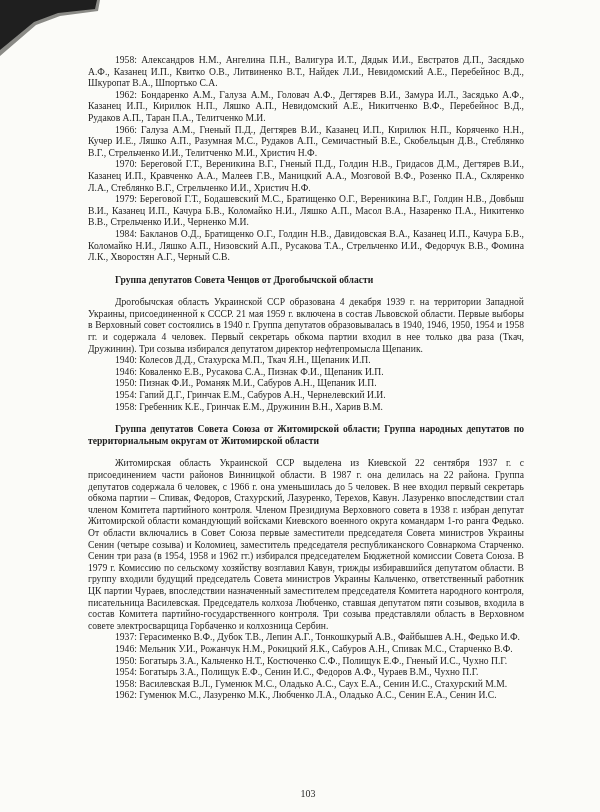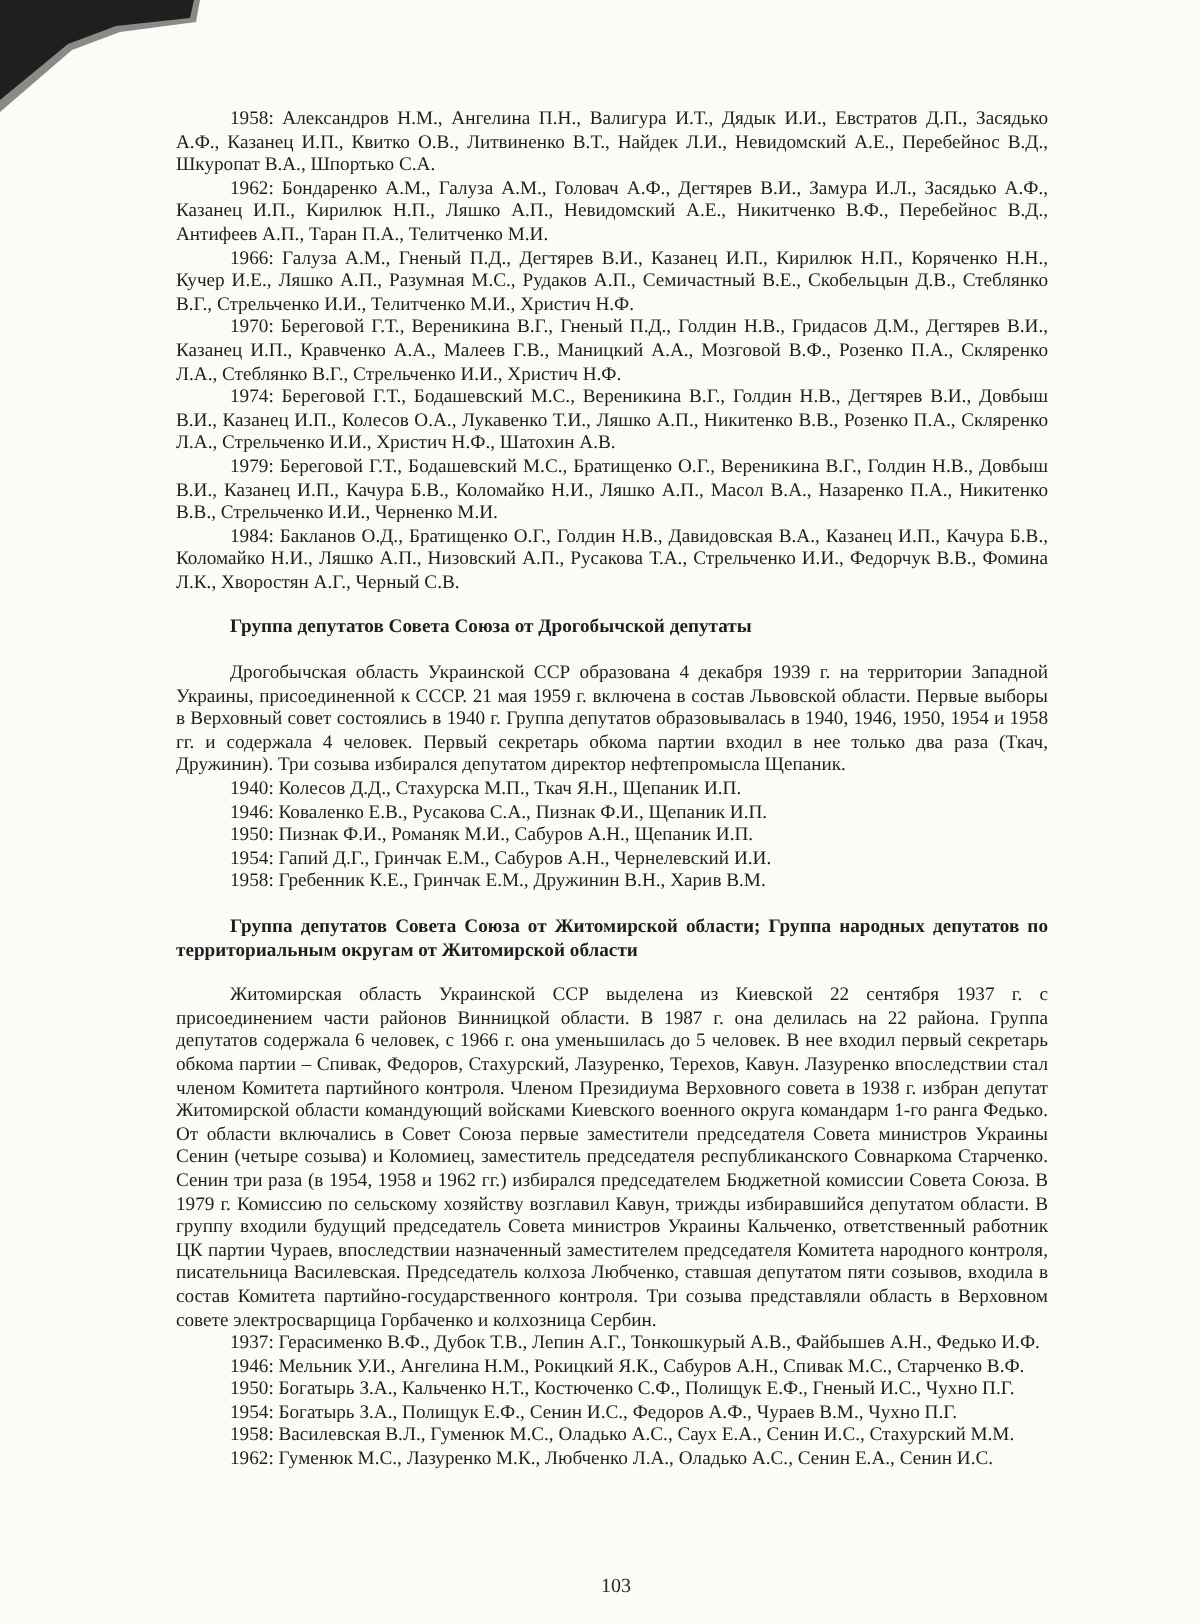--- a/index.html
+++ b/index.html
@@ -65,39 +65,38 @@
 </style>
 </head>
 <body>
 
 <div class="page">
   <div class="scan-corner-soft"></div>
   <div class="scan-corner"></div>
 
   <div class="content">
     <p>1958: Александров Н.М., Ангелина П.Н., Валигура И.Т., Дядык И.И., Евстратов Д.П., Засядько А.Ф., Казанец И.П., Квитко О.В., Литвиненко В.Т., Найдек Л.И., Невидомский А.Е., Перебейнос В.Д., Шкуропат В.А., Шпортько С.А.</p>
-    <p>1962: Бондаренко А.М., Галуза А.М., Головач А.Ф., Дегтярев В.И., Замура И.Л., Засядько А.Ф., Казанец И.П., Кирилюк Н.П., Ляшко А.П., Невидомский А.Е., Никитченко В.Ф., Перебейнос В.Д., Антифеев А.П., Таран П.А., Телитченко М.И.</p>
+    <p>1962: Бондаренко А.М., Галуза А.М., Головач А.Ф., Дегтярев В.И., Замура И.Л., Засядько А.Ф., Казанец И.П., Кирилюк Н.П., Ляшко А.П., Невидомский А.Е., Никитченко В.Ф., Перебейнос В.Д., Рудаков А.П., Таран П.А., Телитченко М.И.</p>
     <p>1966: Галуза А.М., Гненый П.Д., Дегтярев В.И., Казанец И.П., Кирилюк Н.П., Коряченко Н.Н., Кучер И.Е., Ляшко А.П., Разумная М.С., Рудаков А.П., Семичастный В.Е., Скобельцын Д.В., Стеблянко В.Г., Стрельченко И.И., Телитченко М.И., Христич Н.Ф.</p>
     <p>1970: Береговой Г.Т., Вереникина В.Г., Гненый П.Д., Голдин Н.В., Гридасов Д.М., Дегтярев В.И., Казанец И.П., Кравченко А.А., Малеев Г.В., Маницкий А.А., Мозговой В.Ф., Розенко П.А., Скляренко Л.А., Стеблянко В.Г., Стрельченко И.И., Христич Н.Ф.</p>
-    <p>1974: Береговой Г.Т., Бодашевский М.С., Вереникина В.Г., Голдин Н.В., Дегтярев В.И., Довбыш В.И., Казанец И.П., Колесов О.А., Лукавенко Т.И., Ляшко А.П., Никитенко В.В., Розенко П.А., Скляренко Л.А., Стрельченко И.И., Христич Н.Ф., Шатохин А.В.</p>
     <p>1979: Береговой Г.Т., Бодашевский М.С., Братищенко О.Г., Вереникина В.Г., Голдин Н.В., Довбыш В.И., Казанец И.П., Качура Б.В., Коломайко Н.И., Ляшко А.П., Масол В.А., Назаренко П.А., Никитенко В.В., Стрельченко И.И., Черненко М.И.</p>
     <p>1984: Бакланов О.Д., Братищенко О.Г., Голдин Н.В., Давидовская В.А., Казанец И.П., Качура Б.В., Коломайко Н.И., Ляшко А.П., Низовский А.П., Русакова Т.А., Стрельченко И.И., Федорчук В.В., Фомина Л.К., Хворостян А.Г., Черный С.В.</p>
 
-    <p class="heading">Группа депутатов Совета Союза от Дрогобычской депутаты</p>
+    <p class="heading">Группа депутатов Совета Ченцов от Дрогобычской области</p>
     <p>Дрогобычская область Украинской ССР образована 4 декабря 1939 г. на территории Западной Украины, присоединенной к СССР. 21 мая 1959 г. включена в состав Львовской области. Первые выборы в Верховный совет состоялись в 1940 г. Группа депутатов образовывалась в 1940, 1946, 1950, 1954 и 1958 гг. и содержала 4 человек. Первый секретарь обкома партии входил в нее только два раза (Ткач, Дружинин). Три созыва избирался депутатом директор нефтепромысла Щепаник.</p>
     <p>1940: Колесов Д.Д., Стахурска М.П., Ткач Я.Н., Щепаник И.П.</p>
     <p>1946: Коваленко Е.В., Русакова С.А., Пизнак Ф.И., Щепаник И.П.</p>
     <p>1950: Пизнак Ф.И., Романяк М.И., Сабуров А.Н., Щепаник И.П.</p>
     <p>1954: Гапий Д.Г., Гринчак Е.М., Сабуров А.Н., Чернелевский И.И.</p>
     <p>1958: Гребенник К.Е., Гринчак Е.М., Дружинин В.Н., Харив В.М.</p>
 
     <p class="heading">Группа депутатов Совета Союза от Житомирской области; Группа народных депутатов по территориальным округам от Житомирской области</p>
     <p>Житомирская область Украинской ССР выделена из Киевской 22 сентября 1937 г. с присоединением части районов Винницкой области. В 1987 г. она делилась на 22 района. Группа депутатов содержала 6 человек, с 1966 г. она уменьшилась до 5 человек. В нее входил первый секретарь обкома партии – Спивак, Федоров, Стахурский, Лазуренко, Терехов, Кавун. Лазуренко впоследствии стал членом Комитета партийного контроля. Членом Президиума Верховного совета в 1938 г. избран депутат Житомирской области командующий войсками Киевского военного округа командарм 1-го ранга Федько. От области включались в Совет Союза первые заместители председателя Совета министров Украины Сенин (четыре созыва) и Коломиец, заместитель председателя республиканского Совнаркома Старченко. Сенин три раза (в 1954, 1958 и 1962 гг.) избирался председателем Бюджетной комиссии Совета Союза. В 1979 г. Комиссию по сельскому хозяйству возглавил Кавун, трижды избиравшийся депутатом области. В группу входили будущий председатель Совета министров Украины Кальченко, ответственный работник ЦК партии Чураев, впоследствии назначенный заместителем председателя Комитета народного контроля, писательница Василевская. Председатель колхоза Любченко, ставшая депутатом пяти созывов, входила в состав Комитета партийно-государственного контроля. Три созыва представляли область в Верховном совете электросварщица Горбаченко и колхозница Сербин.</p>
     <p>1937: Герасименко В.Ф., Дубок Т.В., Лепин А.Г., Тонкошкурый А.В., Файбышев А.Н., Федько И.Ф.</p>
-    <p>1946: Мельник У.И., Ангелина Н.М., Рокицкий Я.К., Сабуров А.Н., Спивак М.С., Старченко В.Ф.</p>
+    <p>1946: Мельник У.И., Рожанчук Н.М., Рокицкий Я.К., Сабуров А.Н., Спивак М.С., Старченко В.Ф.</p>
     <p>1950: Богатырь З.А., Кальченко Н.Т., Костюченко С.Ф., Полищук Е.Ф., Гненый И.С., Чухно П.Г.</p>
     <p>1954: Богатырь З.А., Полищук Е.Ф., Сенин И.С., Федоров А.Ф., Чураев В.М., Чухно П.Г.</p>
     <p>1958: Василевская В.Л., Гуменюк М.С., Оладько А.С., Саух Е.А., Сенин И.С., Стахурский М.М.</p>
     <p>1962: Гуменюк М.С., Лазуренко М.К., Любченко Л.А., Оладько А.С., Сенин Е.А., Сенин И.С.</p>
   </div>
 
   <div class="page-number">103</div>
 </div>
 
 </body></html>

